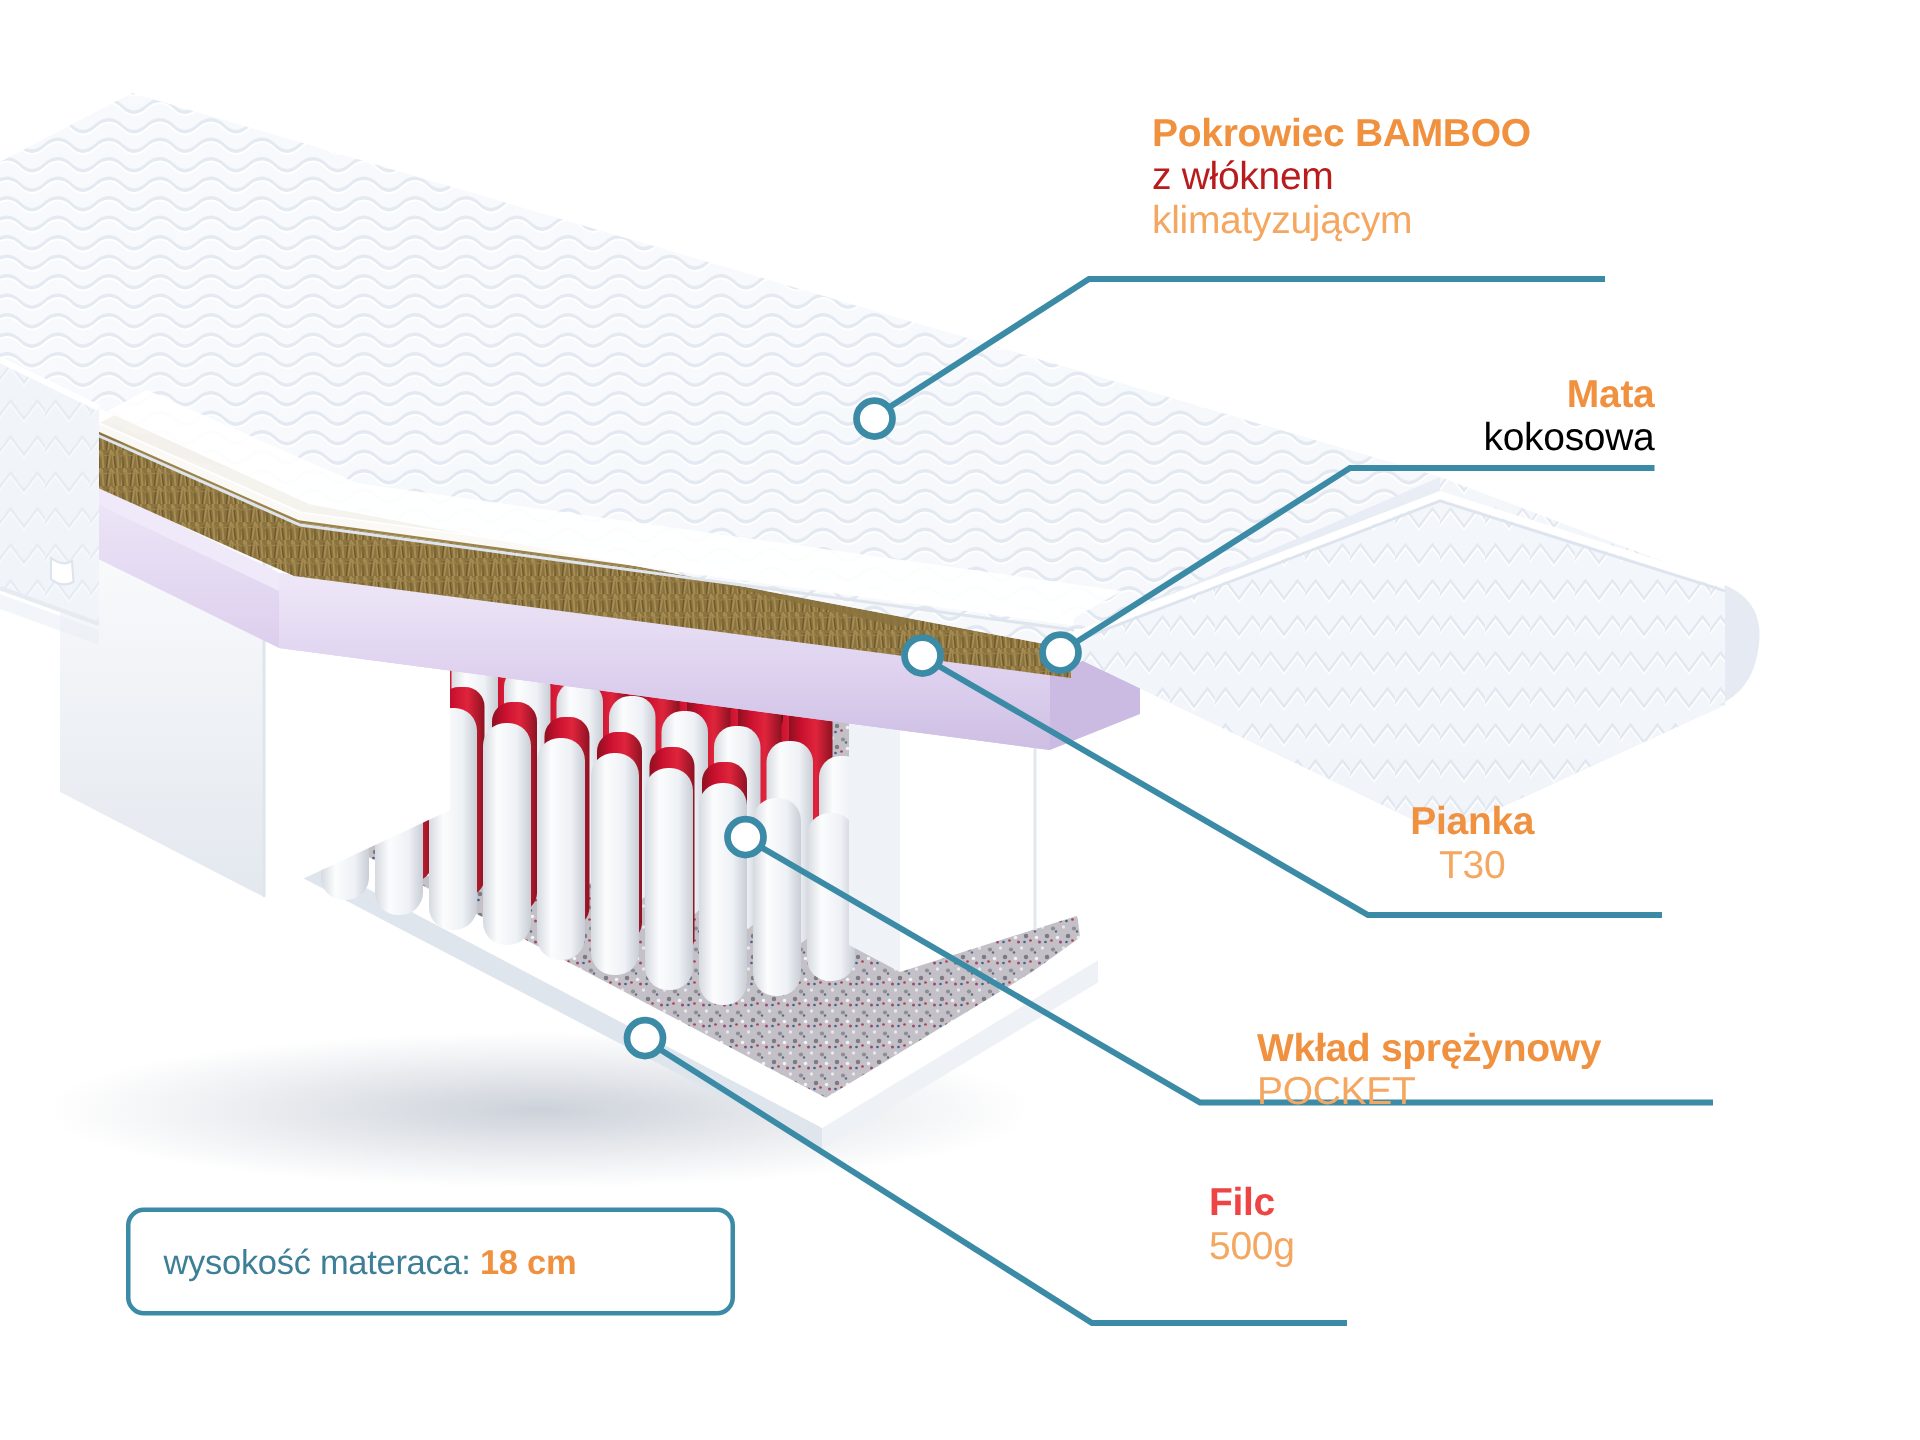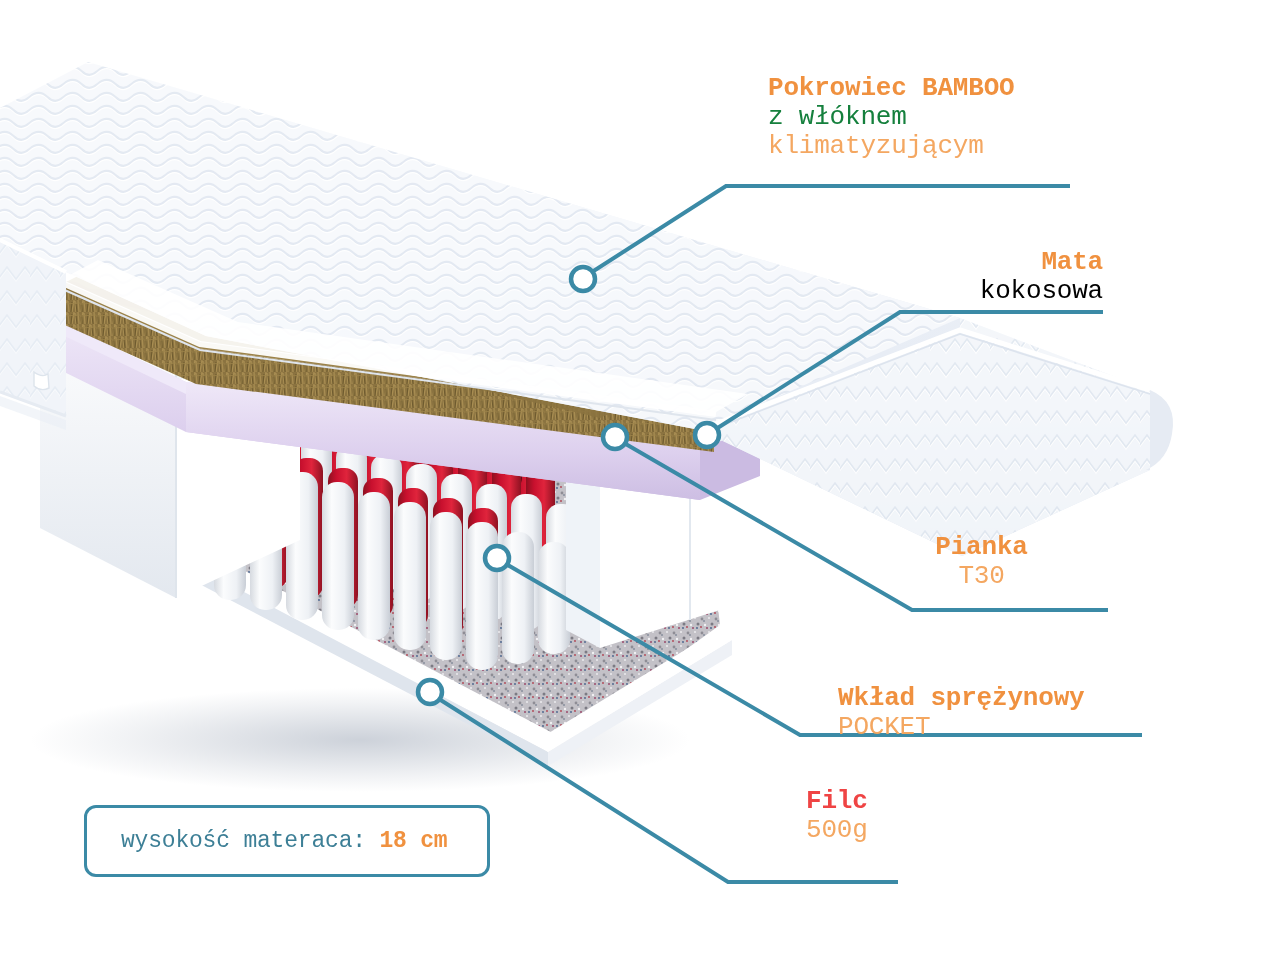--- a/index.html
+++ b/index.html
@@ -4,21 +4,21 @@
 <title>Materac — przekrój</title>
 <style>
   html,body{margin:0;padding:0;}
   body{
     width:1280px;height:960px;
     background:#ffffff;
     font-family:"Liberation Sans", sans-serif;
     overflow:hidden;
     position:relative;
   }
-  .stage{position:absolute;inset:0;width:1120px;height:960px;font-family:Liberation Mono, monospace;}
+  .stage{position:absolute;inset:0;width:1120px;height:960px;}
 
   
   .art{position:absolute;left:0;top:0;width:1280px;height:960px;}
 
   
   .leaders{position:absolute;left:0;top:0;width:1280px;height:960px;pointer-events:none;}
 
   
   .label{position:absolute;line-height:1.12;white-space:nowrap;}
   .label .t1{font-weight:bold;font-size:26px;letter-spacing:-0.2px;}
@@ -32,21 +32,21 @@
   .lbl-filc{left:806px;top:787px;text-align:left;}
 
   
   .badge{
     position:absolute;left:84px;top:805px;width:406px;height:72px;
     border:3px solid #3b8aa6;border-radius:12px;
     display:flex;align-items:center;
     box-sizing:border-box;
     background:#fff;
   }
-  .badge .inner{padding-left:34px;font-size:23px;letter-spacing:-0.2px;}
+  .badge .inner{padding-left:22px;font-size:23px;letter-spacing:-0.2px;}
   .badge .bk{color:#3d7f96;}
   .badge .bv{color:#f0913f;font-weight:bold;}
 </style>
 </head>
 <body>
 
 <div class="stage">
 
   <svg class="art" viewBox="0 0 1280 960" xmlns="http://www.w3.org/2000/svg">
     <defs>
@@ -328,21 +328,21 @@
       <circle cx="583" cy="279" r="12" fill="#ffffff" stroke="#3b8aa6" stroke-width="4.5"></circle>
       <circle cx="707" cy="435" r="12" fill="#ffffff" stroke="#3b8aa6" stroke-width="4.5"></circle>
       <circle cx="615" cy="437" r="12" fill="#ffffff" stroke="#3b8aa6" stroke-width="4.5"></circle>
       <circle cx="497" cy="558" r="12" fill="#ffffff" stroke="#3b8aa6" stroke-width="4.5"></circle>
       <circle cx="430" cy="692" r="12" fill="#ffffff" stroke="#3b8aa6" stroke-width="4.5"></circle>
     </g>
   </svg>
 
   <div class="label lbl-bamboo">
     <div class="t1" style="color:#f0913f">Pokrowiec BAMBOO</div>
-    <div class="t2" style="color:#15803d">z włóknem</div>
+    <div class="t2" style="color:#b91c1c">z włóknem</div>
     <div class="t2" style="color:#f4a761">klimatyzującym</div>
   </div>
 
   <div class="label lbl-koko">
     <div class="t1" style="color:#f0913f">Mata</div>
     <div class="t2" style="color:#000000">kokosowa</div>
   </div>
 
   <div class="label lbl-pianka">
     <div class="t1" style="color:#f0913f">Pianka</div>

